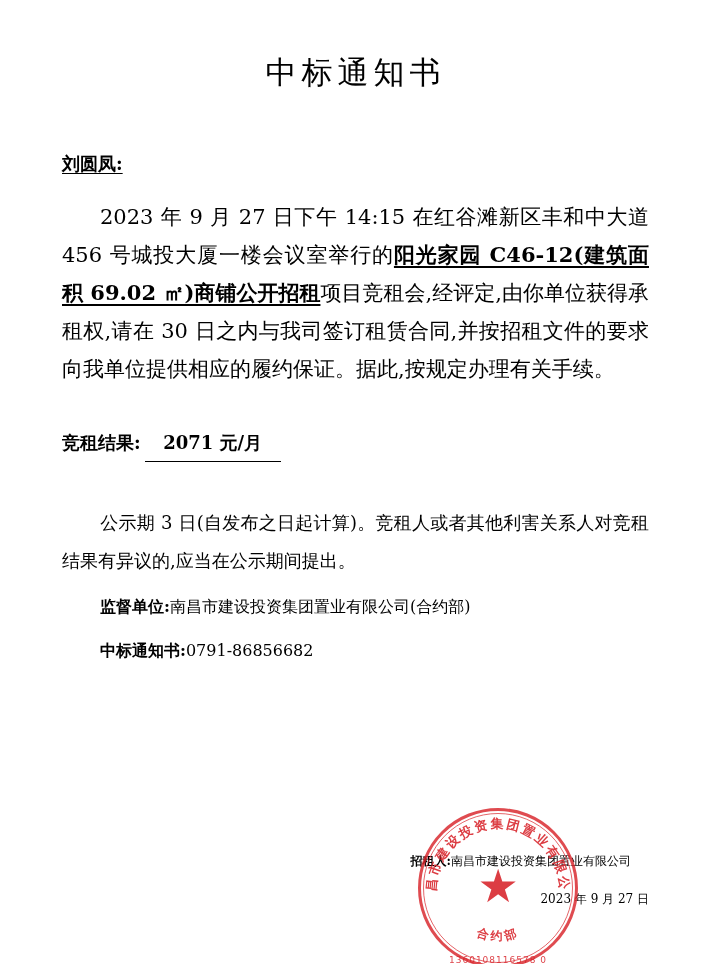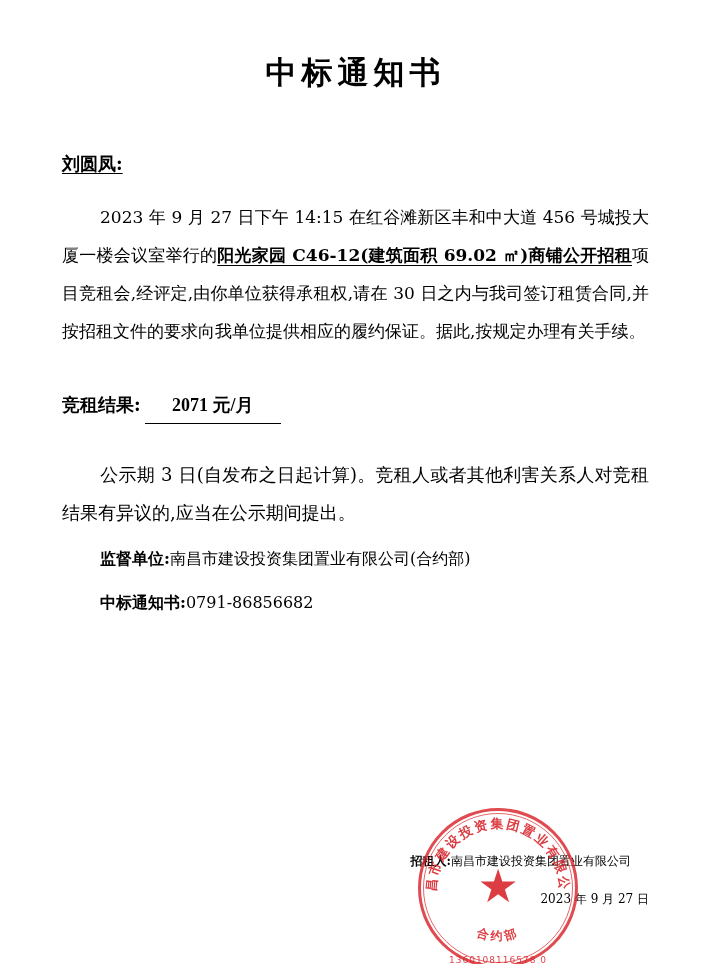--- a/index.html
+++ b/index.html
@@ -18,37 +18,37 @@
   .page {
     position: relative;
     width: 711px;
     height: 964px;
     box-sizing: border-box;
     padding: 0 62px;
   }
   .doc-title {
     text-align: center;
     font-size: 31px;
-    font-weight: bold;
+    font-weight: normal;
     letter-spacing: 5px;
     margin-top: 52px;
     font-family: "DejaVu Serif", serif;
   }
   .salutation {
     margin-top: 58px;
     font-size: 18px;
     font-weight: bold;
     text-decoration: underline;
     text-underline-offset: 3px;
     display: inline-block;
     font-family: "DejaVu Serif", serif;
   }
   .body-block {
     margin-top: 22px;
-    font-size: 17px;
+    font-size: 21px;
     line-height: 38px;
     text-align: justify;
     font-family: "DejaVu Serif", serif;
   }
   .indent {
     display: inline-block;
     width: 38px;
   }
   .emph {
     font-weight: bold;
@@ -62,24 +62,23 @@
     font-family: "DejaVu Serif", serif;
     line-height: 34px;
   }
   .result-value {
     display: inline-block;
     min-width: 120px;
     text-align: center;
     border-bottom: 1.5px solid #000;
     padding: 0 8px 1px 8px;
     margin-left: 4px;
-    font-family: Liberation Serif, serif;
   }
   .para {
-    margin-top: 32px;
+    margin-top: 42px;
     font-size: 18px;
     line-height: 38px;
     text-align: justify;
     font-family: "DejaVu Serif", serif;
   }
   .info-line {
     margin-top: 10px;
     font-size: 16px;
     line-height: 34px;
     font-family: "DejaVu Serif", serif;

